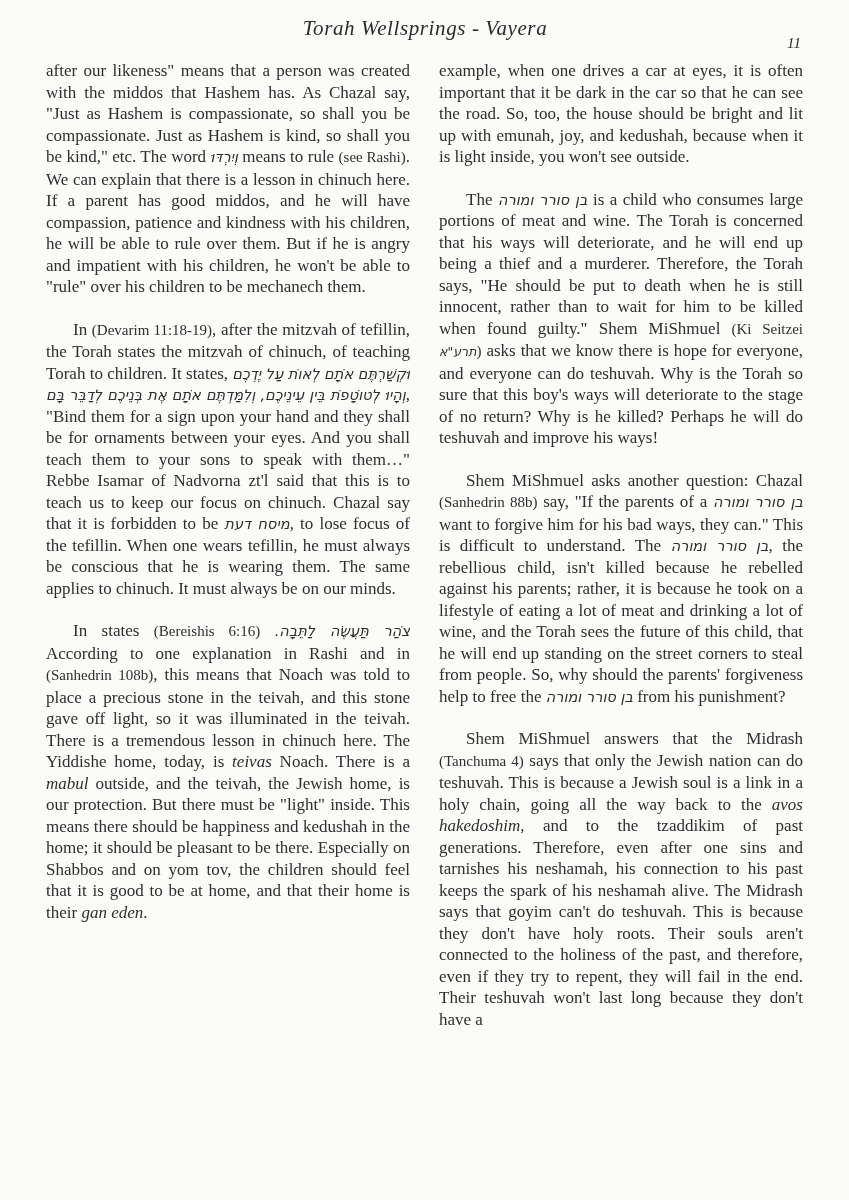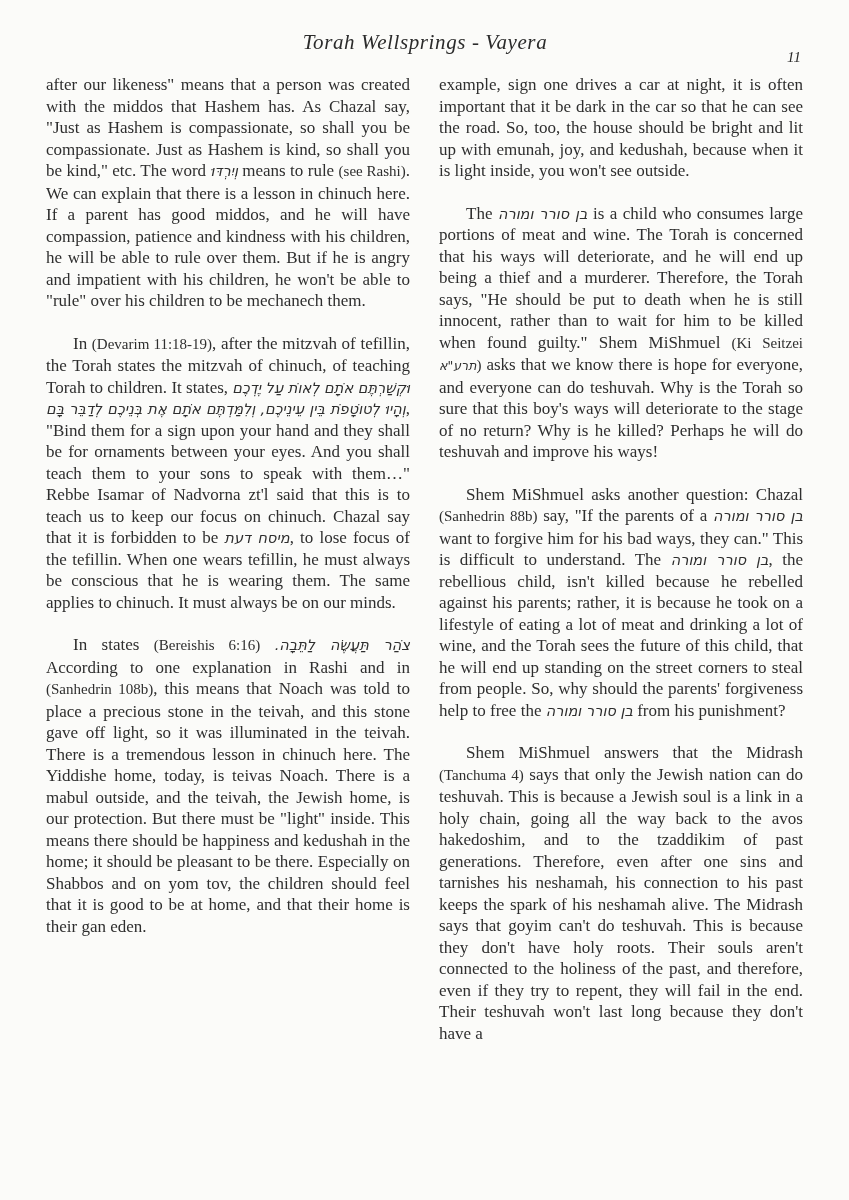--- a/index.html
+++ b/index.html
@@ -2,21 +2,21 @@
 <html><head>
 <meta charset="utf-8">
 <style>
   html, body { margin: 0; padding: 0; background: #e8e8e6; }
   .page {
     width: 849px;
     height: 1200px;
     margin: 0 auto;
     background: #fbfbf9;
     box-sizing: border-box;
-    padding: 30px 45px 0 46px;
+    padding: 16px 45px 0 46px;
     overflow: hidden;
     font-family: "Liberation Serif", serif;
     color: #2e2e2e;
     position: relative;
   }
   .header {
     position: relative;
     text-align: center;
     height: 30px;
     margin-bottom: 14px;
@@ -44,21 +44,21 @@
     text-align: justify;
     font-size: 17px;
     line-height: 21.5px;
   }
   .col p {
     margin: 0 0 21px 0;
     text-indent: 27px;
   }
   .col p.no-indent { text-indent: 0; }
   .run { }
-  .italic { }
+  .italic { font-style: italic; }
   .cite { font-size: 15px; }
   .hebrew {
     direction: rtl;
     unicode-bidi: isolate;
     font-family: "DejaVu Sans", sans-serif;
     font-size: 14.6px;
     font-style: italic;
   }
   .cite.hebrew { font-size: 12.6px; }
 </style>
@@ -70,19 +70,19 @@
     <span class="title">Torah Wellsprings - Vayera</span>
     <span class="page-num">11</span>
   </div>
   <div class="columns">
     <div class="col">
         <p class="no-indent"><span class="run">after our likeness" means that a person was created with the middos that Hashem has. As Chazal say, "Just as Hashem is compassionate, so shall you be compassionate. Just as Hashem is kind, so shall you be kind," etc. The word </span><span class="run hebrew">וְיִרְדּוּ</span><span class="run"> means to rule </span><span class="run cite">(see Rashi)</span><span class="run">. We can explain that there is a lesson in chinuch here. If a parent has good middos, and he will have compassion, patience and kindness with his children, he will be able to rule over them. But if he is angry and impatient with his children, he won't be able to "rule" over his children to be mechanech them.</span></p>
         <p><span class="run">In </span><span class="run cite">(Devarim 11:18-19)</span><span class="run">, after the mitzvah of tefillin, the Torah states the mitzvah of chinuch, of teaching Torah to children. It states, </span><span class="run hebrew">וּקְשַׁרְתֶּם אֹתָם לְאוֹת עַל יֶדְכֶם וְהָיוּ לְטוֹטָפֹת בֵּין עֵינֵיכֶם, וְלִמַּדְתֶּם אֹתָם אֶת בְּנֵיכֶם לְדַבֵּר בָּם</span><span class="run">, "Bind them for a sign upon your hand and they shall be for ornaments between your eyes. And you shall teach them to your sons to speak with them…" Rebbe Isamar of Nadvorna zt'l said that this is to teach us to keep our focus on chinuch. Chazal say that it is forbidden to be </span><span class="run hebrew">מיסח דעת</span><span class="run">, to lose focus of the tefillin. When one wears tefillin, he must always be conscious that he is wearing them. The same applies to chinuch. It must always be on our minds.</span></p>
         <p><span class="run">In states </span><span class="run cite">(Bereishis 6:16)</span><span class="run"> </span><span class="run hebrew">צֹהַר תַּעֲשֶׂה לַתֵּבָה.</span><span class="run"> According to one explanation in Rashi and in </span><span class="run cite">(Sanhedrin 108b)</span><span class="run">, this means that Noach was told to place a precious stone in the teivah, and this stone gave off light, so it was illuminated in the teivah. There is a tremendous lesson in chinuch here. The Yiddishe home, today, is </span><span class="run italic">teivas</span><span class="run"> Noach. There is a </span><span class="run italic">mabul</span><span class="run"> outside, and the teivah, the Jewish home, is our protection. But there must be "light" inside. This means there should be happiness and kedushah in the home; it should be pleasant to be there. Especially on Shabbos and on yom tov, the children should feel that it is good to be at home, and that their home is their </span><span class="run italic">gan eden</span><span class="run">.</span></p>
       </div>
     <div class="col">
-        <p class="no-indent"><span class="run">example, sign one drives a car at night, it is often important that it be dark in the car so that he can see the road. So, too, the house should be bright and lit up with emunah, joy, and kedushah, because when it is light inside, you won't see outside.</span></p>
+        <p class="no-indent"><span class="run">example, when one drives a car at eyes, it is often important that it be dark in the car so that he can see the road. So, too, the house should be bright and lit up with emunah, joy, and kedushah, because when it is light inside, you won't see outside.</span></p>
         <p><span class="run">The </span><span class="run hebrew">בן סורר ומורה</span><span class="run"> is a child who consumes large portions of meat and wine. The Torah is concerned that his ways will deteriorate, and he will end up being a thief and a murderer. Therefore, the Torah says, "He should be put to death when he is still innocent, rather than to wait for him to be killed when found guilty." Shem MiShmuel </span><span class="run cite">(Ki Seitzei </span><span class="run cite hebrew">תרע"א</span><span class="run cite">)</span><span class="run"> asks that we know there is hope for everyone, and everyone can do teshuvah. Why is the Torah so sure that this boy's ways will deteriorate to the stage of no return? Why is he killed? Perhaps he will do teshuvah and improve his ways!</span></p>
         <p><span class="run">Shem MiShmuel asks another question: Chazal </span><span class="run cite">(Sanhedrin 88b)</span><span class="run"> say, "If the parents of a </span><span class="run hebrew">בן סורר ומורה</span><span class="run"> want to forgive him for his bad ways, they can." This is difficult to understand. The </span><span class="run hebrew">בן סורר ומורה</span><span class="run">, the rebellious child, isn't killed because he rebelled against his parents; rather, it is because he took on a lifestyle of eating a lot of meat and drinking a lot of wine, and the Torah sees the future of this child, that he will end up standing on the street corners to steal from people. So, why should the parents' forgiveness help to free the </span><span class="run hebrew">בן סורר ומורה</span><span class="run"> from his punishment?</span></p>
         <p><span class="run">Shem MiShmuel answers that the Midrash </span><span class="run cite">(Tanchuma 4)</span><span class="run"> says that only the Jewish nation can do teshuvah. This is because a Jewish soul is a link in a holy chain, going all the way back to the </span><span class="run italic">avos hakedoshim</span><span class="run">, and to the tzaddikim of past generations. Therefore, even after one sins and tarnishes his neshamah, his connection to his past keeps the spark of his neshamah alive. The Midrash says that goyim can't do teshuvah. This is because they don't have holy roots. Their souls aren't connected to the holiness of the past, and therefore, even if they try to repent, they will fail in the end. Their teshuvah won't last long because they don't have a</span></p>
       </div>
   </div>
 </div>
 
 </body></html>

